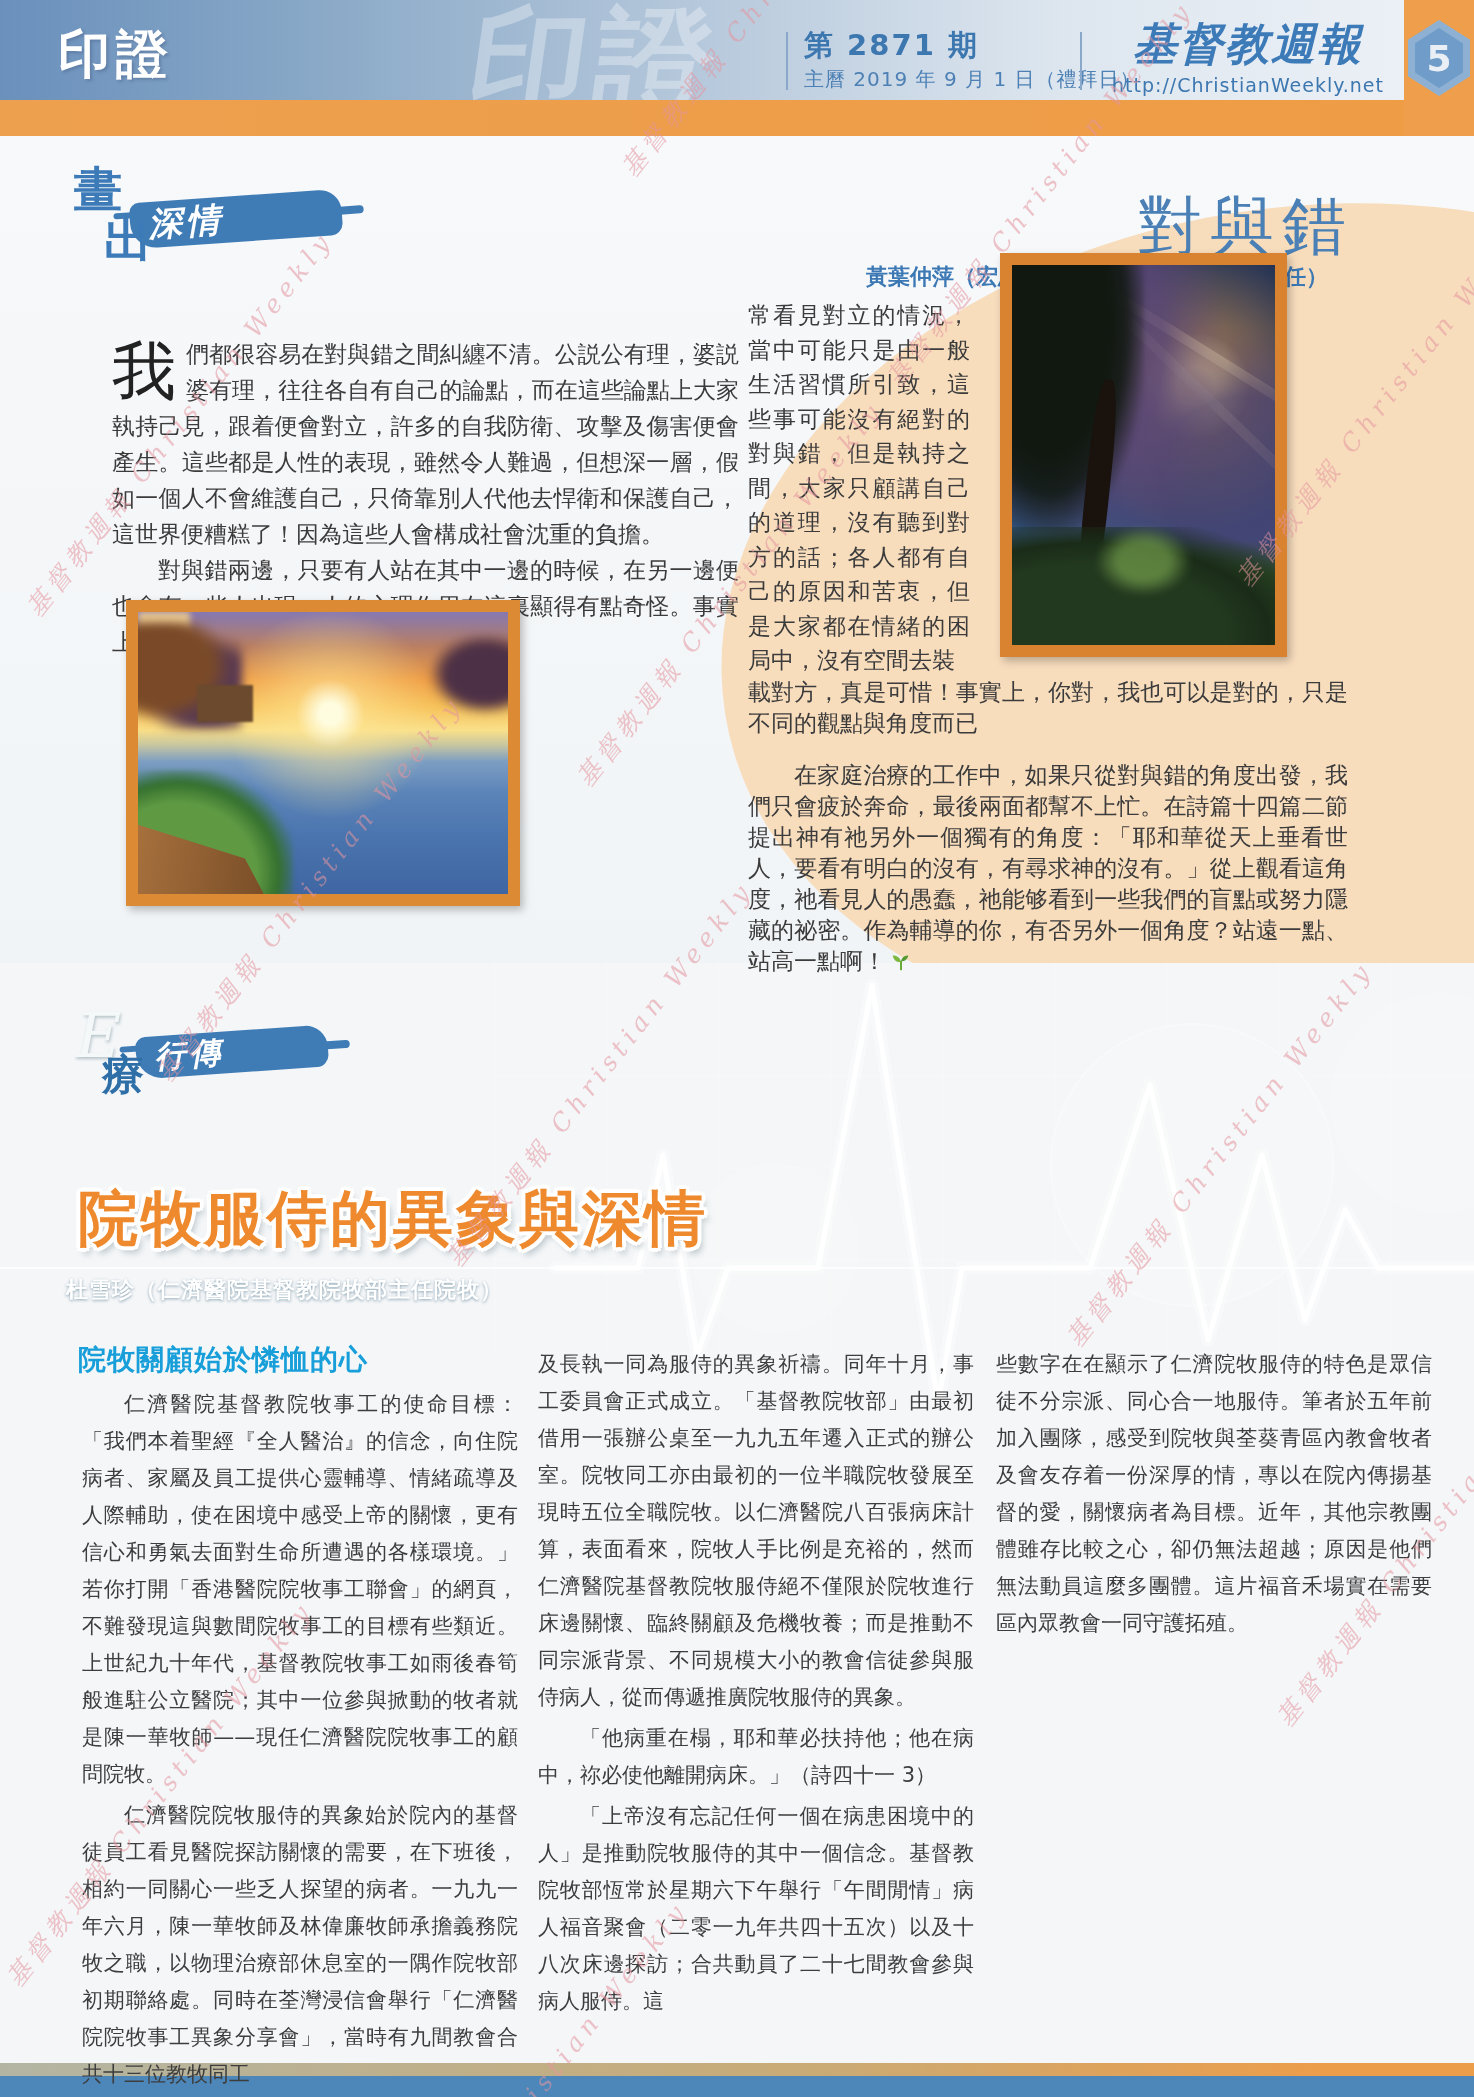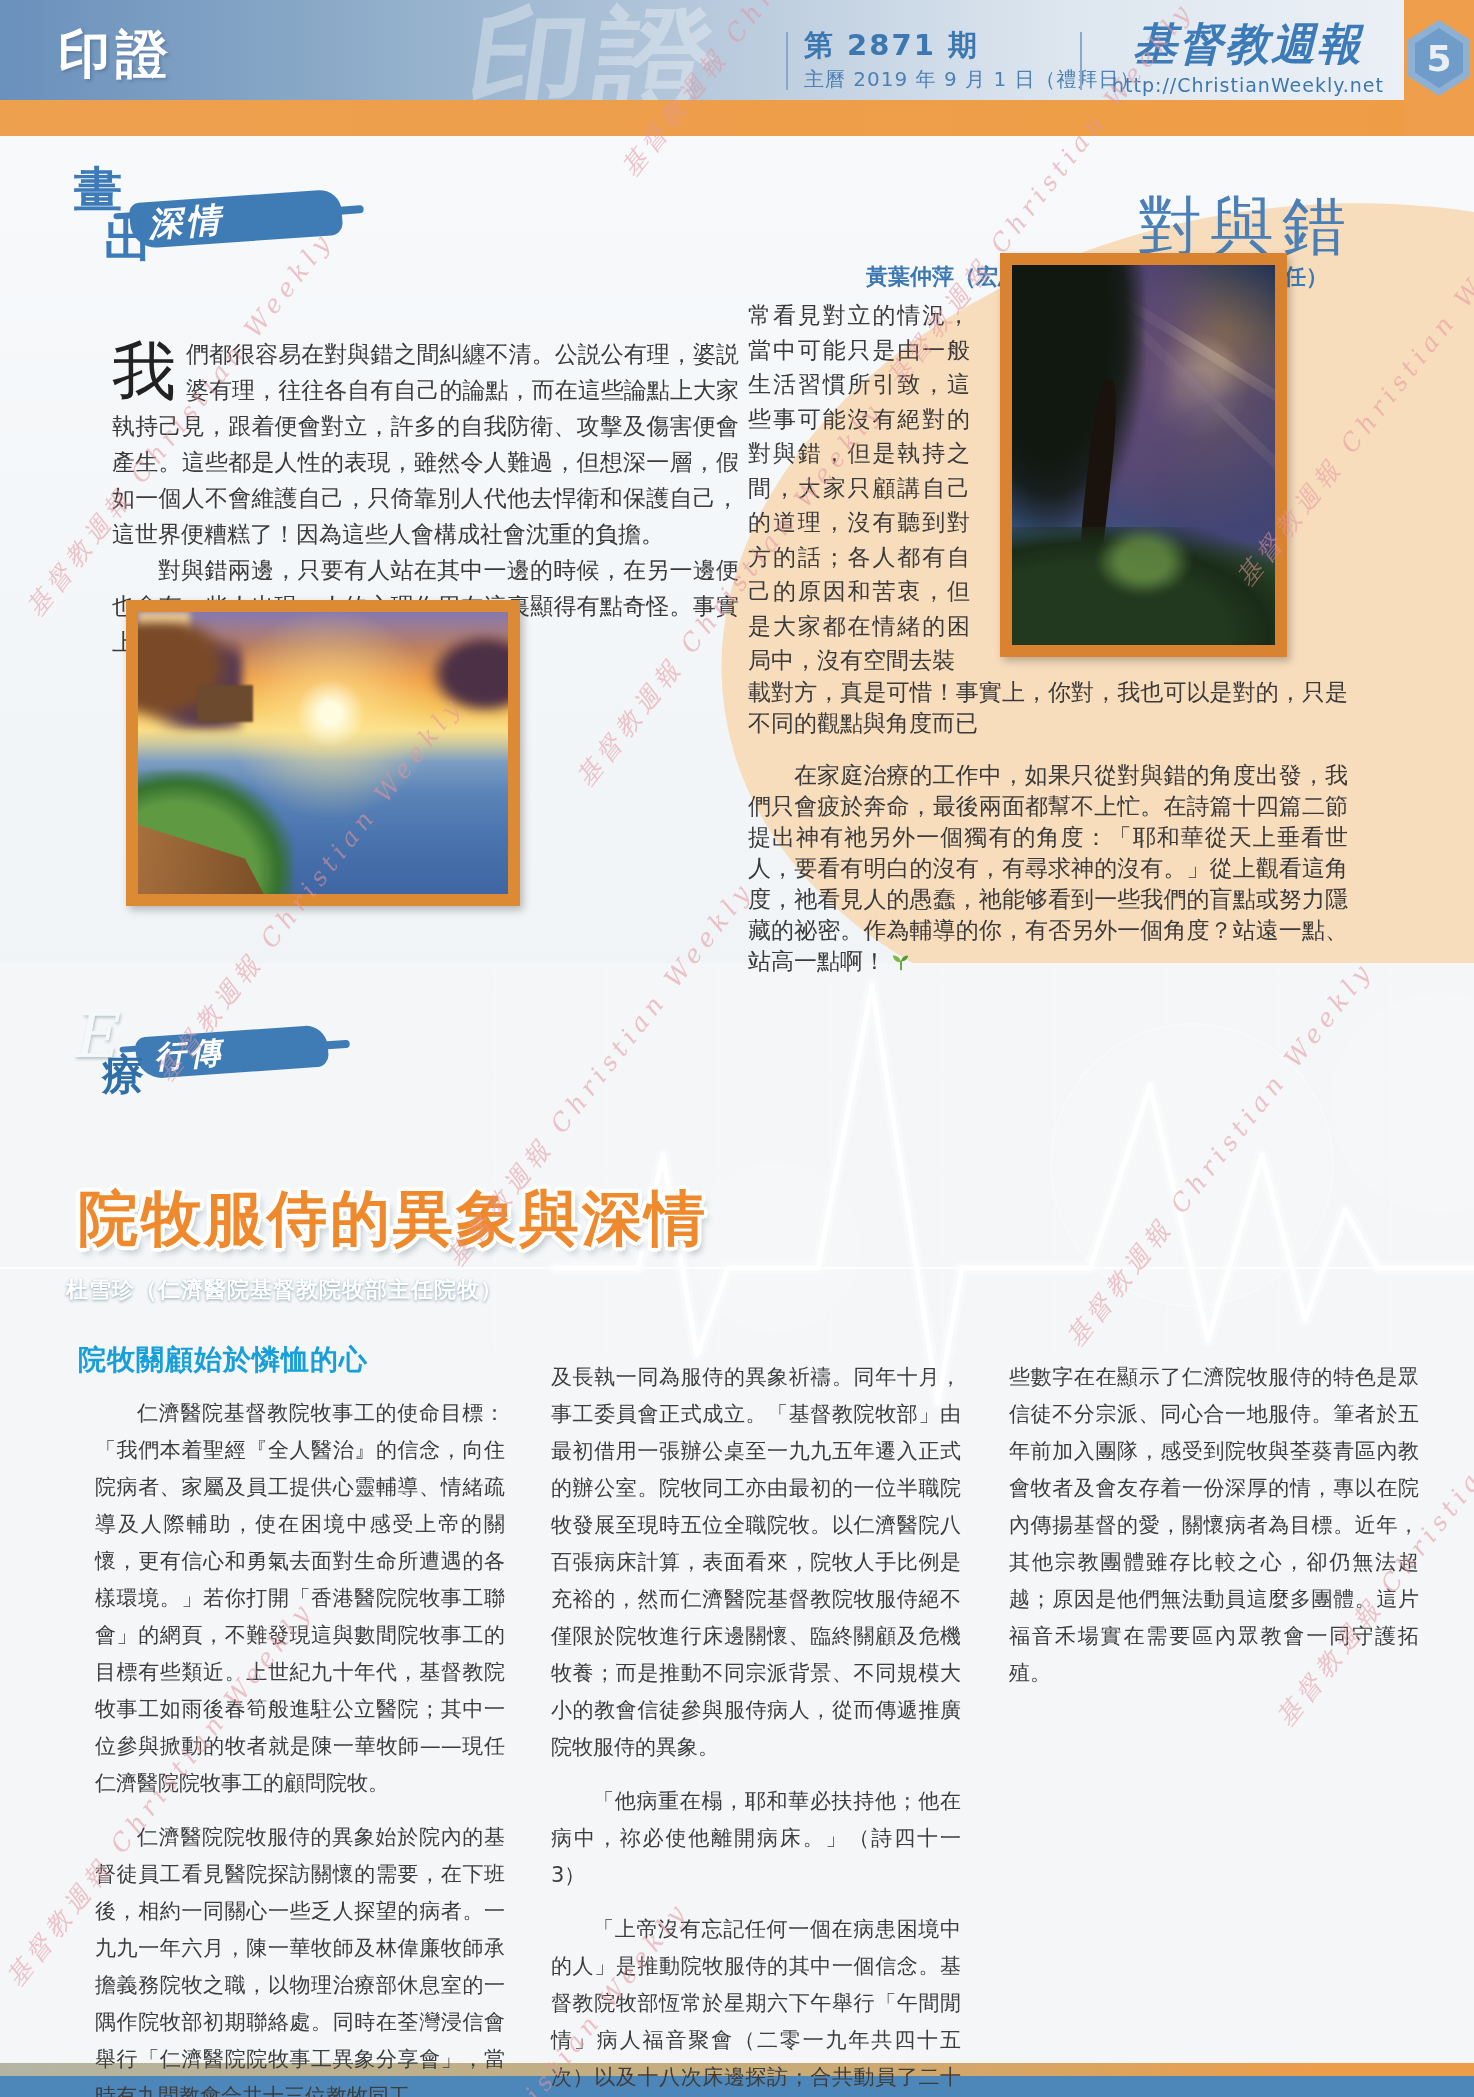--- a/index.html
+++ b/index.html
@@ -105,21 +105,21 @@
     font-style:italic;font-size:62px;color:#f4f8f8;text-shadow:1px 2px 3px rgba(90,120,130,.4);z-index:6;}
   .a2-liao{position:absolute;left:102px;top:84px;font-size:42px;font-weight:bold;color:#2f6fa8;z-index:7;}
   .a2-band{left:136px;top:68px;width:192px;height:42px;z-index:6;position:absolute;}
   .a2-band .band-text{font-size:31px;}
   .a2-title{position:absolute;left:62px;top:216px;font-size:60px;font-weight:900;color:#ee8a2d;letter-spacing:3px;z-index:6;
     text-shadow:-3px -3px 0 #fff,3px -3px 0 #fff,-3px 3px 0 #fff,3px 3px 0 #fff,0 4px 0 #fff,4px 0 0 #fff,0 -4px 0 #fff,-4px 0 0 #fff,4px 6px 6px rgba(60,90,100,.35);margin-left:16px;}
   .a2-author{position:absolute;left:66px;top:312px;font-size:22px;font-weight:bold;color:#ffffff;z-index:6;
     text-shadow:0 1px 3px rgba(0,60,90,.45);letter-spacing:1px;}
   .col{position:absolute;top:1342px;width:444px;font-size:21px;line-height:37px;text-align:justify;
     color:#3d3d3d;z-index:5;}
-  .col p{margin:17px;}
+  .col p{margin:4px;}
   .colhead{font-size:28px;font-weight:bold;color:#189fd9;margin:0 0 8px 0;line-height:36px;letter-spacing:1px;}
   .colhead.mid{margin-top:10px;}
   .c1{left:78px;} .c2{left:534px;} .c3{left:992px;}
   .sprout{display:inline-block;vertical-align:-3px;margin-left:4px;}
   
   .foot-tan{position:absolute;left:0;top:2063px;width:1474px;height:13px;
     background:linear-gradient(90deg,#b3b5a3,#c9ab76 55%,#ec9d4a 90%);}
   .foot-blue{position:absolute;left:0;top:2076px;width:1474px;height:21px;background:#4d87ba;}
   
   .wm{position:absolute;color:rgba(227,150,158,.55);font-family:"DejaVu Serif","Liberation Serif",serif;

